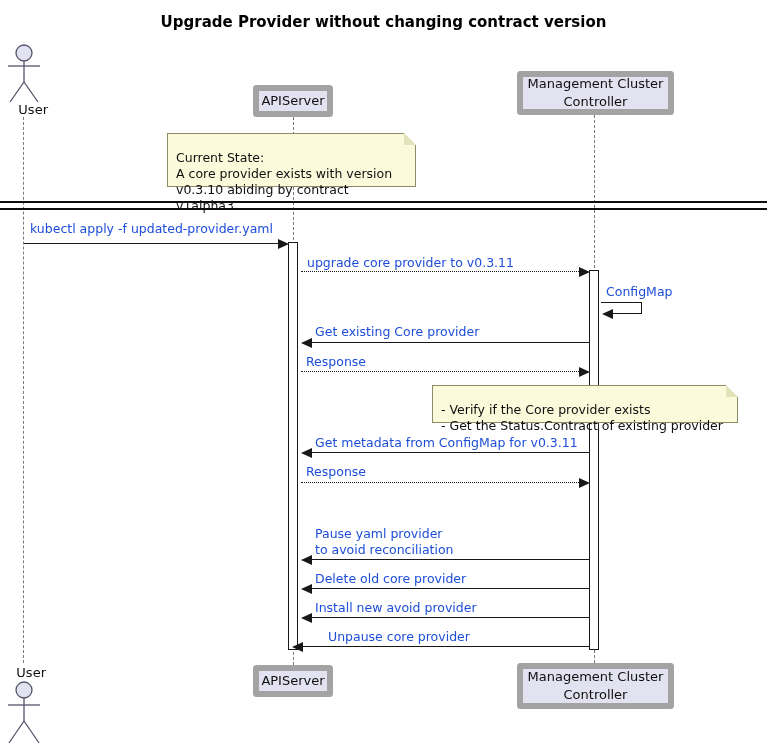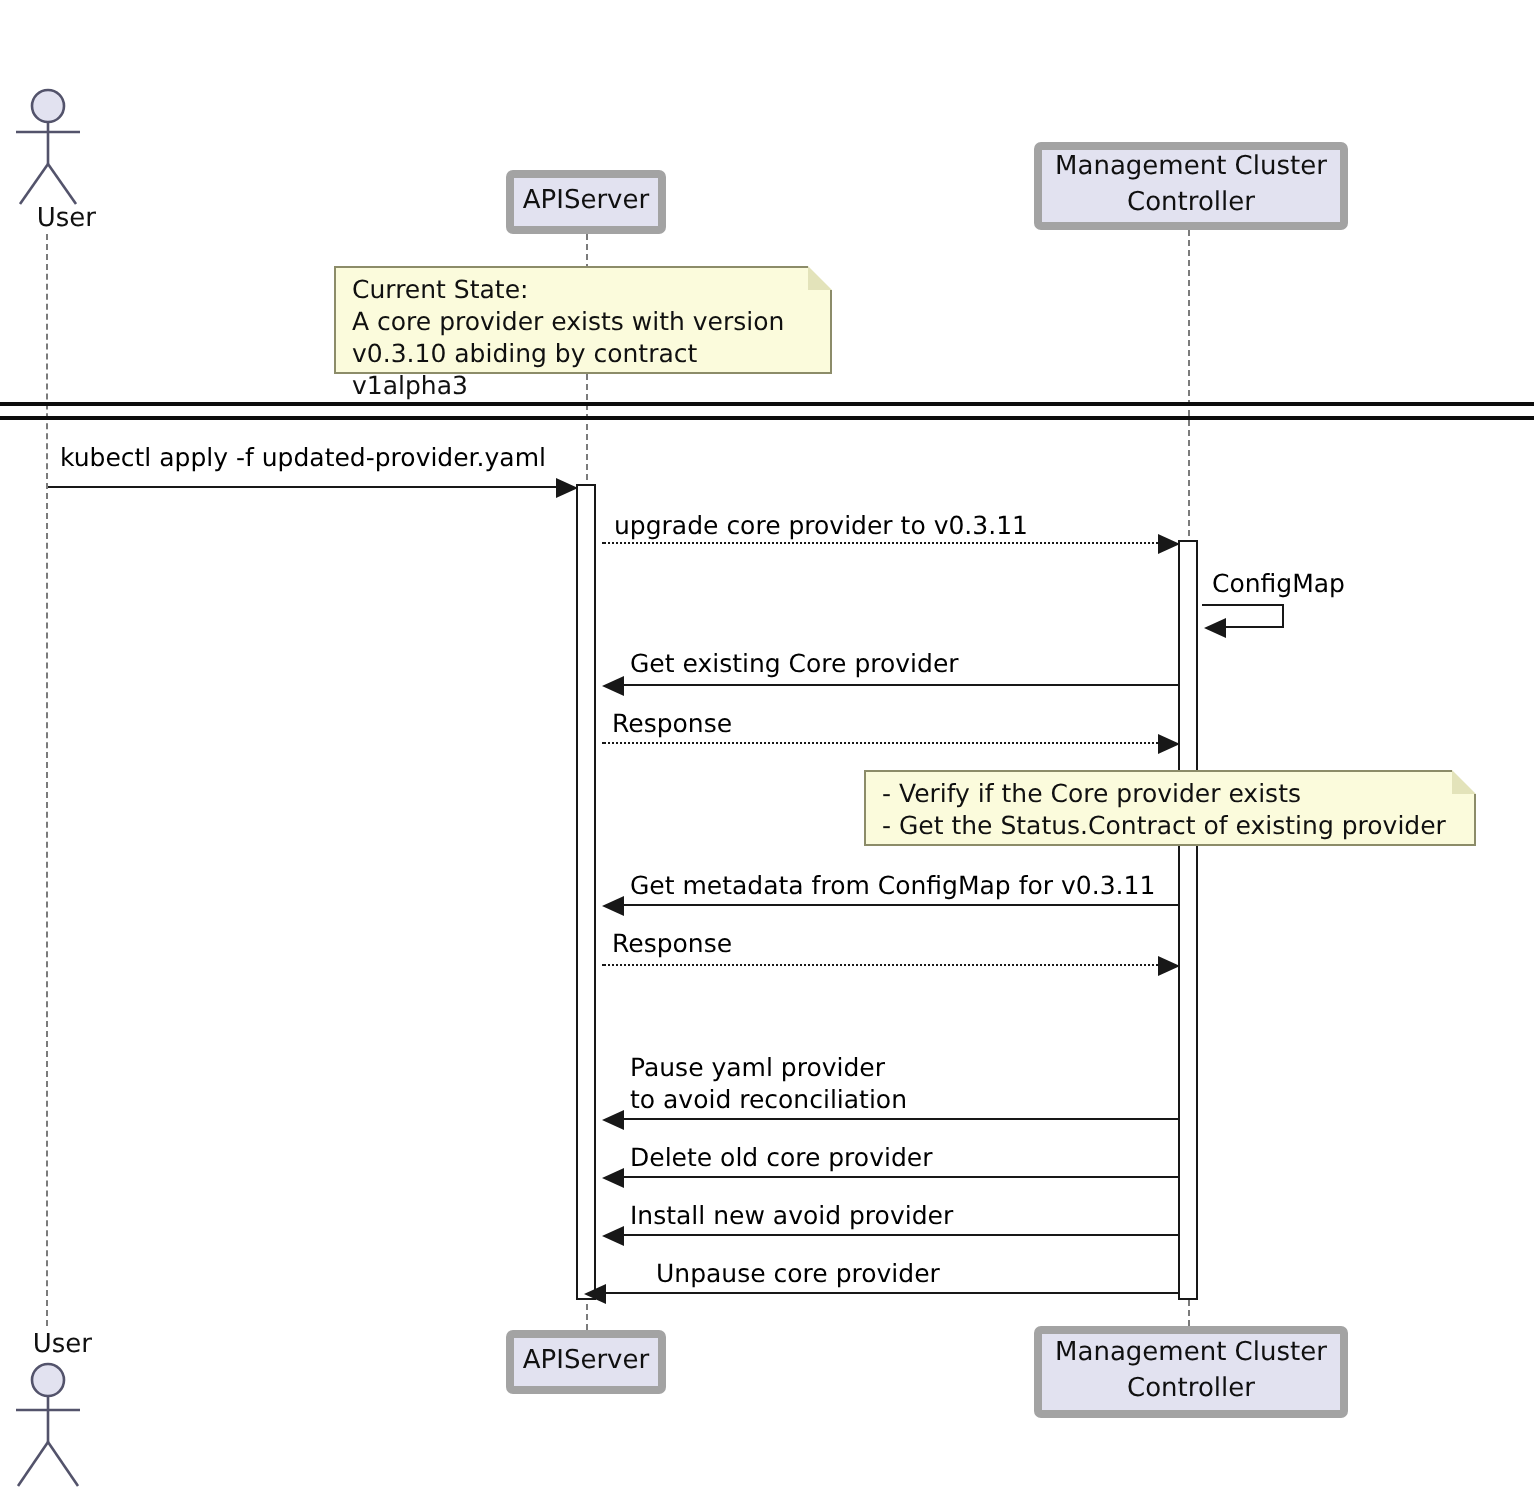--- a/index.html
+++ b/index.html
@@ -11,56 +11,57 @@
   }
   .title {
     position:absolute; top:13px; left:0; width:100%;
     text-align:center; font-size:15px; font-weight:bold; color:#000;
   }
   .lifeline {
     position:absolute; width:0;
     border-left:1px dashed #7b7b7b;
   }
   .pbox {
-    position:absolute; background:#E2E2F0; border:4px solid #a3a3a3;
+    position:absolute; background:#E2E2F0; border:6px solid #a3a3a3;
     border-radius:3.5px; display:flex; align-items:center; justify-content:center;
     text-align:center; font-size:13px; white-space:pre-line; line-height:18px;
     box-sizing:border-box;
   }
   .actor { position:absolute; }
   .actor-label { position:absolute; text-align:right; font-size:13px; }
   .note {
     position:absolute; background:#FBFBDC; border:1px solid #8C8C69;
     box-sizing:border-box; font-size:12.5px; line-height:16px;
   }
-  .note .ntext { display:block; padding:3px 8px; white-space:pre-line; }
+  .note .ntext { display:block; padding:16px 8px; white-space:pre-line; }
   .fold {
     position:absolute; top:-1px; right:-1px; width:0; height:0;
     border-style:solid; border-width:0 12px 12px 0;
     border-color:#ffffff #ffffff #e3e3ba #e3e3ba;
   }
   .divider-line { position:absolute; left:0; width:767px; height:2px; background:#0d0d0d; }
   .activation {
     position:absolute; width:10px; background:#ffffff; border:1px solid #181818;
     box-sizing:border-box;
   }
   .msg { display:contents; }
-  .mlabel { position:absolute; white-space:pre-line; line-height:16px; color:#000000; }
+  .mlabel { position:absolute; white-space:pre-line; line-height:16px; color:#1d4ed8; }
   .mline { position:absolute; height:0; border-top:1.5px solid #181818; }
   .mline.dotted { border-top:1.6px dotted #181818; }
   .vline { position:absolute; width:0; border-left:1.5px solid #181818; }
   .ah { position:absolute; width:0; height:0; border-style:solid; }
   .ah.right { border-width:5px 0 5px 11px; border-color:transparent transparent transparent #181818; }
   .ah.left  { border-width:5px 11px 5px 0; border-color:transparent #181818 transparent transparent; }
 </style>
 </head>
 <body>
 
 <div class="stage">
 
+  <div class="title">Upgrade Provider without changing contract version</div>
 
   
   <div class="lifeline" style="left:23px;top:117px;height:546px"></div>
   <div class="lifeline" style="left:293px;top:117px;height:548px"></div>
   <div class="lifeline" style="left:594px;top:115px;height:548px"></div>
 
   
   <div class="divider-line" style="top:201px"></div>
   <div class="divider-line" style="top:208px"></div>
 

